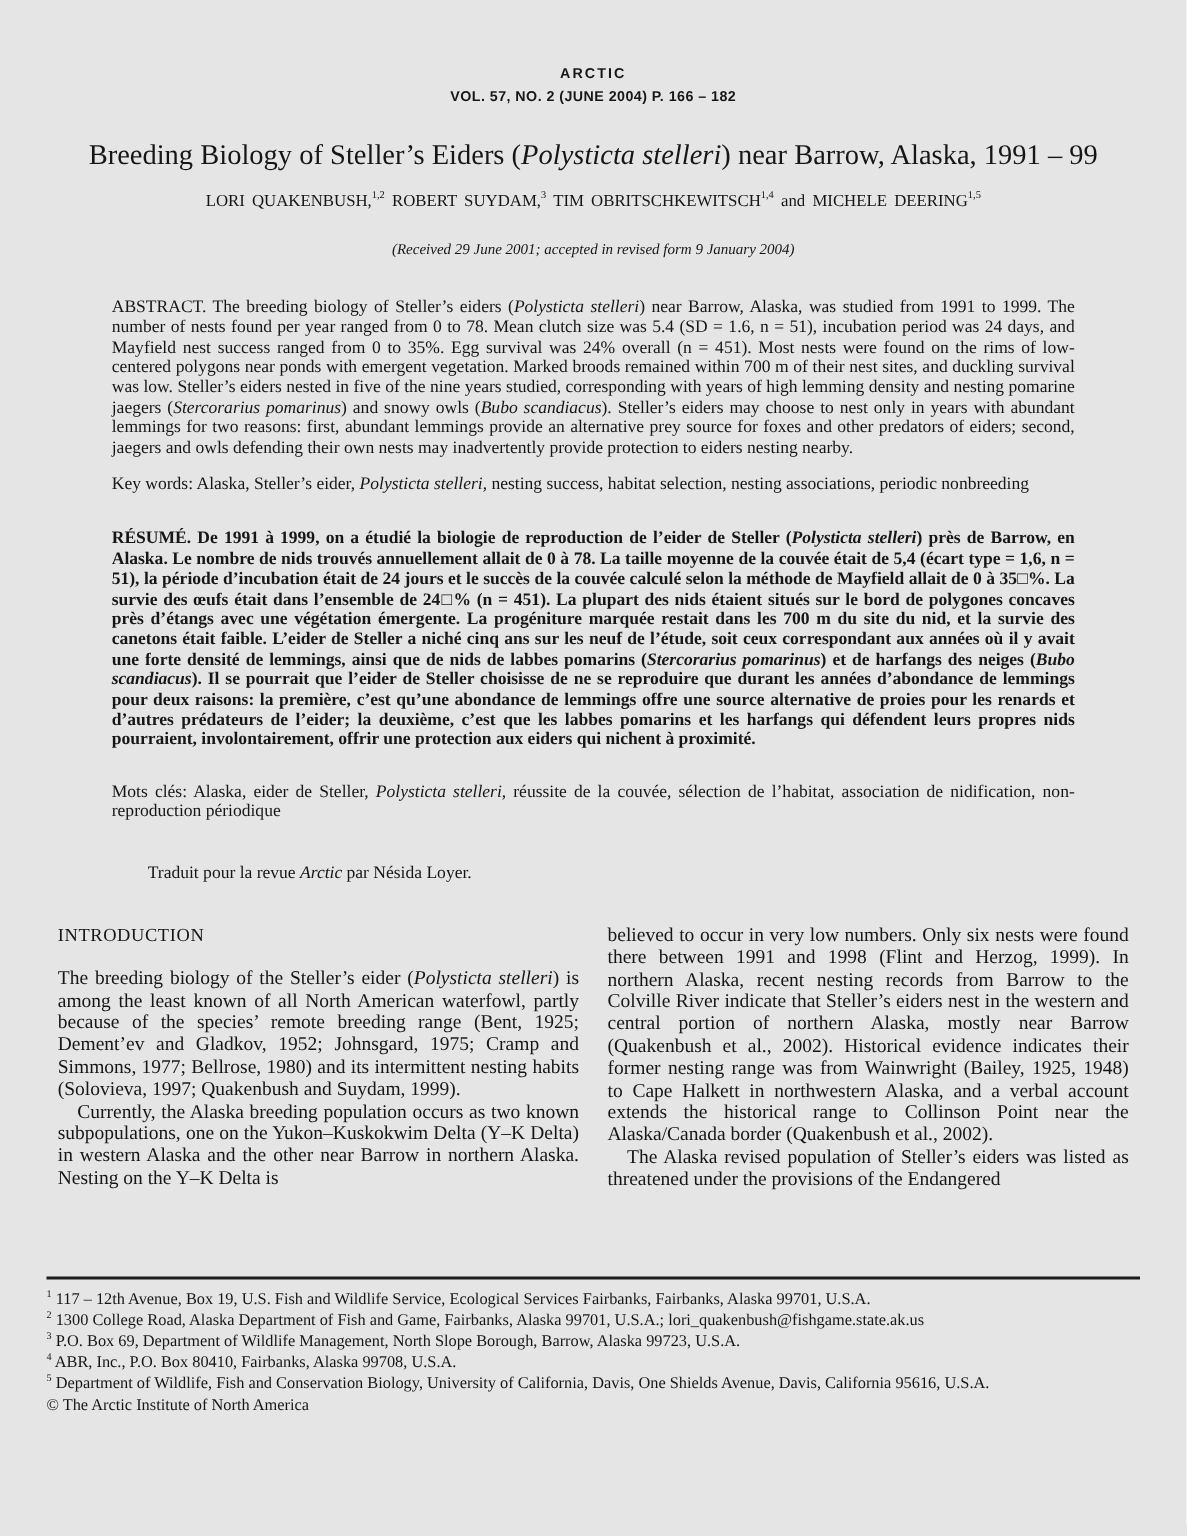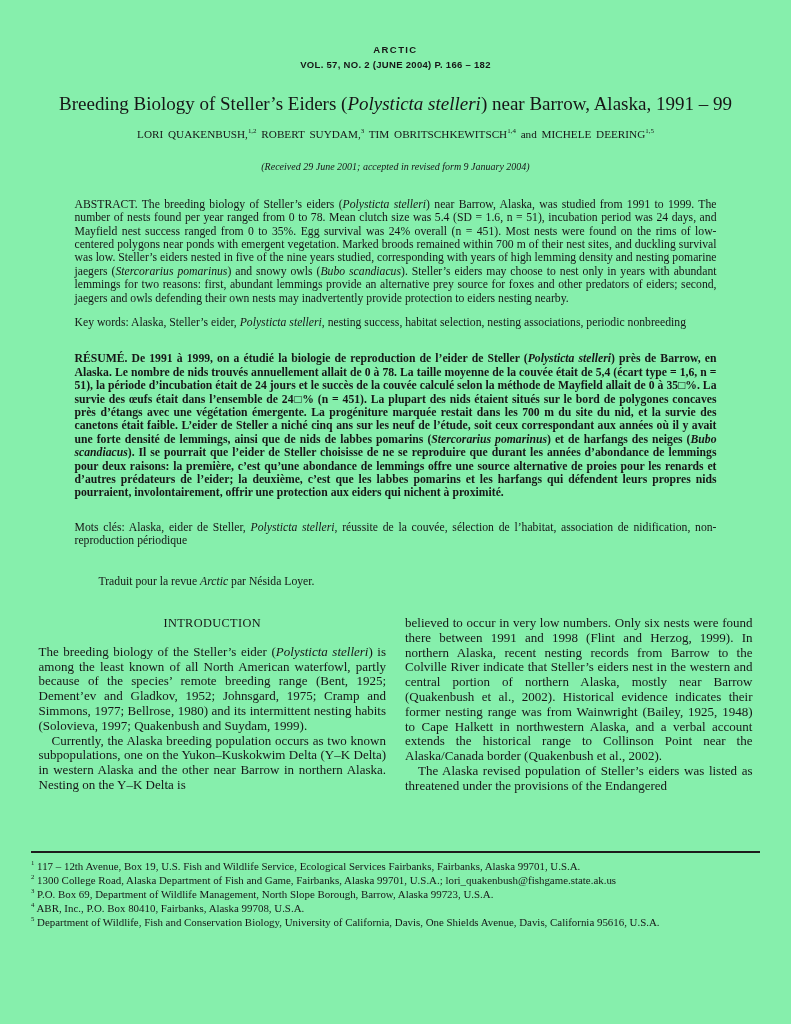--- a/index.html
+++ b/index.html
@@ -1,21 +1,21 @@
 <!DOCTYPE html>
 <html><head>
 <meta charset="utf-8">
 <style>
   html, body { margin: 0; padding: 0; background: #ffffff; }
   .page {
     position: relative;
     width: 791px;
     height: 1024px;
     margin: 0 auto;
-    background: #86efac;
+    background: #e5e5e5;
     color: #161616;
     font-family: "Liberation Serif", serif;
     overflow: hidden;
   }
   .journal-header { text-align: center; padding-top: 44px; font-family: "Liberation Sans", sans-serif; }
   .journal-name { font-size: 9.5px; font-weight: 700; letter-spacing: 1.4px; }
   .issue-line { font-size: 9.5px; font-weight: 700; letter-spacing: 0.3px; margin-top: 4px; }
 
   .article-title { margin-top: 23px; text-align: center; font-size: 19px; font-weight: 400; }
   .authors-line { margin-top: 5px; text-align: center; font-size: 11.2px; word-spacing: 2px; }
@@ -38,21 +38,21 @@
     width: 714px;
     margin: 28px auto 0;
     display: flex;
     gap: 19px;
     font-size: 13px;
     line-height: 14.8px;
     text-align: justify;
   }
   .column { flex: 1; min-width: 0; }
   .section-heading {
-    text-align: center;
+    text-align: left;
     font-size: 12.3px;
     font-weight: 400;
     letter-spacing: 0.4px;
     margin: 0 0 14px 0;
   }
   .column p { margin: 0; }
   .column p.indented { text-indent: 13px; }
 
   .page-footer { position: absolute; top: 851px; left: 31px; width: 729px; }
   .footnote-rule { border: none; border-top: 2px solid #1c1c1c; margin: 0 0 7px 0; }
@@ -100,16 +100,17 @@
   </div>
 
   <div class="page-footer">
     <hr class="footnote-rule">
     <div class="footnotes">
       <div class="footnote"><sup>1</sup> <span>117 – 12th Avenue, Box 19, U.S. Fish and Wildlife Service, Ecological Services Fairbanks, Fairbanks, Alaska 99701, U.S.A.</span></div>
       <div class="footnote"><sup>2</sup> <span>1300 College Road, Alaska Department of Fish and Game, Fairbanks, Alaska 99701, U.S.A.; lori_quakenbush@fishgame.state.ak.us</span></div>
       <div class="footnote"><sup>3</sup> <span>P.O. Box 69, Department of Wildlife Management, North Slope Borough, Barrow, Alaska 99723, U.S.A.</span></div>
       <div class="footnote"><sup>4</sup> <span>ABR, Inc., P.O. Box 80410, Fairbanks, Alaska 99708, U.S.A.</span></div>
       <div class="footnote"><sup>5</sup> <span>Department of Wildlife, Fish and Conservation Biology, University of California, Davis, One Shields Avenue, Davis, California 95616, U.S.A.</span></div>
+      <div class="copyright-line">© The Arctic Institute of North America</div>
     </div>
   </div>
 
 </div>
 
 </body></html>

